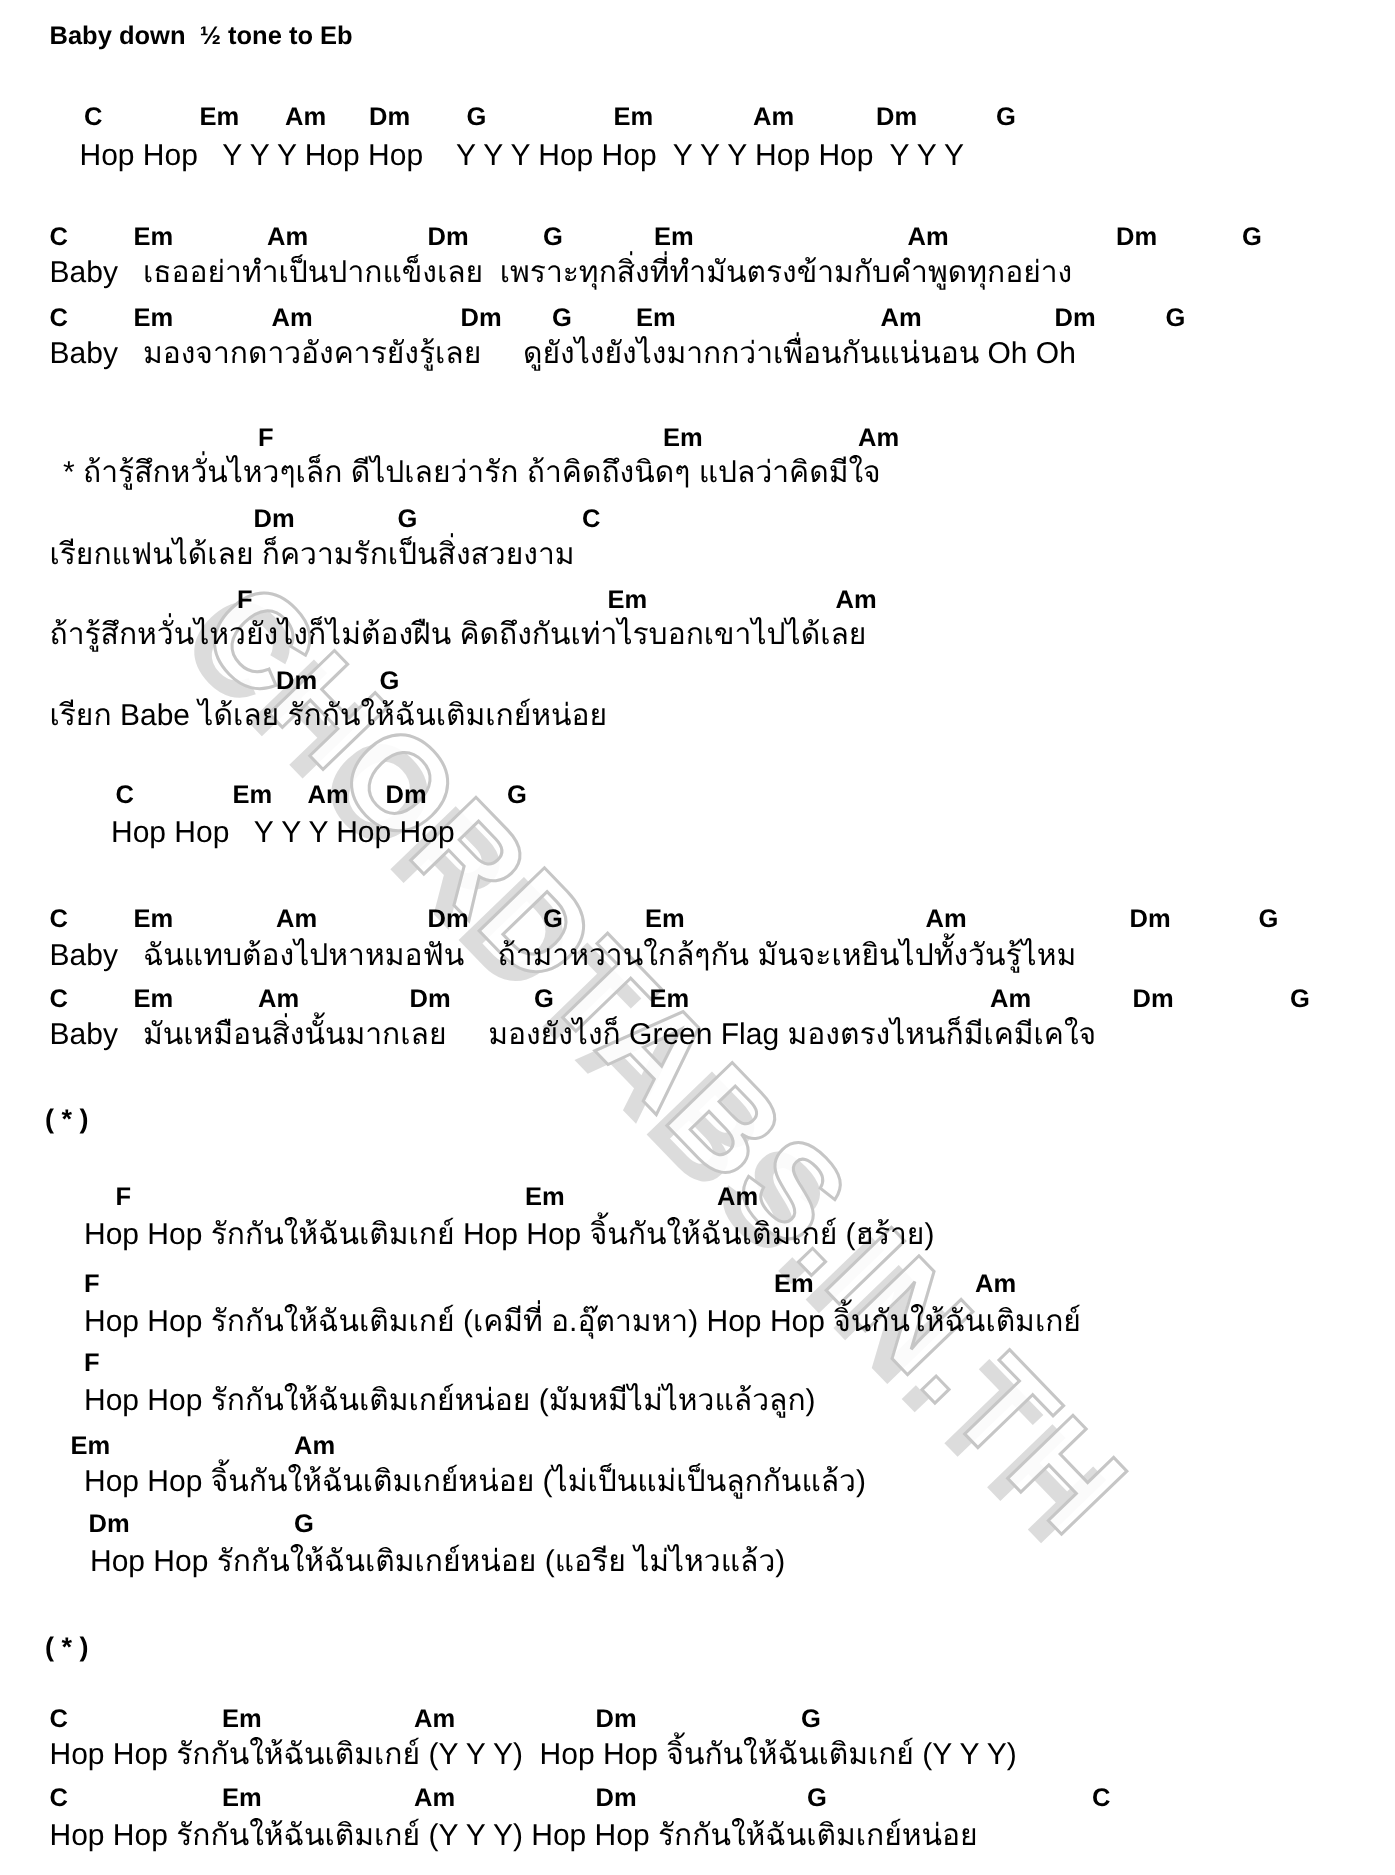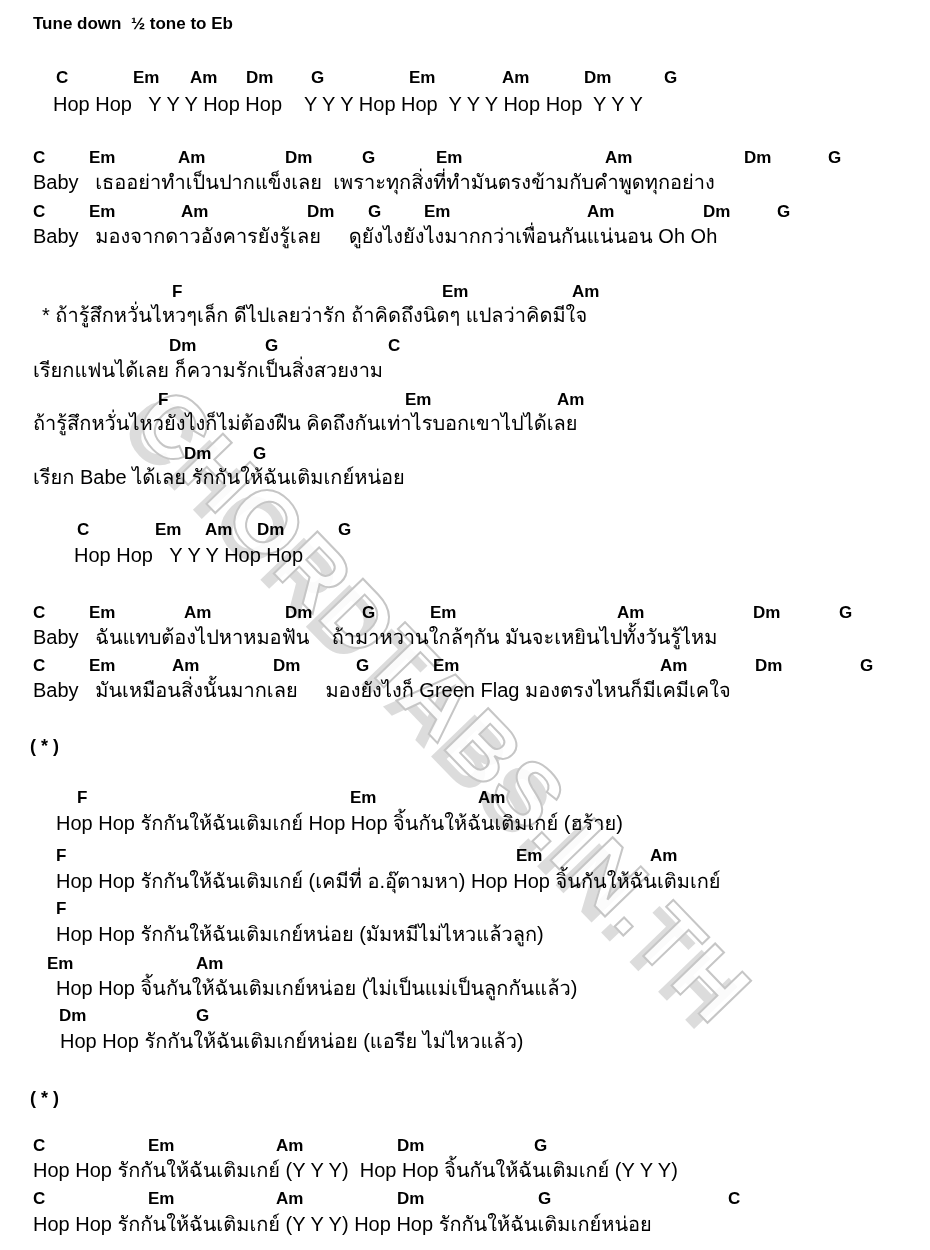--- a/index.html
+++ b/index.html
@@ -28,21 +28,21 @@
     position:absolute; top:0;
     font-size:17px; font-weight:bold; line-height:1.15;
   }
   .lyric { font-size:20px; line-height:1.15; }
   .marker { font-size:18px; font-weight:bold; line-height:1.15; }
 </style>
 </head>
 <body>
 
 <div class="sheet">
-  <div class="title">Tune down  ½ tone to Eb</div>
+  <div class="title">Baby down  ½ tone to Eb</div>
   <div class="watermark">CHORDTABS.IN.TH</div>
   <div id="lines">
       <div class="line chords" style="top: 68px;"><span class="chord" style="left: 56px;">C</span><span class="chord" style="left: 133px;">Em</span><span class="chord" style="left: 190px;">Am</span><span class="chord" style="left: 246px;">Dm</span><span class="chord" style="left: 311px;">G</span><span class="chord" style="left: 409px;">Em</span><span class="chord" style="left: 502px;">Am</span><span class="chord" style="left: 584px;">Dm</span><span class="chord" style="left: 664px;">G</span></div>
       <div class="line lyric" style="top: 93px; left: 53px;">Hop Hop   Y Y Y Hop Hop    Y Y Y Hop Hop  Y Y Y Hop Hop  Y Y Y</div>
       <div class="line chords" style="top: 148px;"><span class="chord" style="left: 33px;">C</span><span class="chord" style="left: 89px;">Em</span><span class="chord" style="left: 178px;">Am</span><span class="chord" style="left: 285px;">Dm</span><span class="chord" style="left: 362px;">G</span><span class="chord" style="left: 436px;">Em</span><span class="chord" style="left: 605px;">Am</span><span class="chord" style="left: 744px;">Dm</span><span class="chord" style="left: 828px;">G</span></div>
       <div class="line lyric" style="top: 171px; left: 33px;">Baby   เธออย่าทำเป็นปากแข็งเลย  เพราะทุกสิ่งที่ทำมันตรงข้ามกับคำพูดทุกอย่าง</div>
       <div class="line chords" style="top: 202px;"><span class="chord" style="left: 33px;">C</span><span class="chord" style="left: 89px;">Em</span><span class="chord" style="left: 181px;">Am</span><span class="chord" style="left: 307px;">Dm</span><span class="chord" style="left: 368px;">G</span><span class="chord" style="left: 424px;">Em</span><span class="chord" style="left: 587px;">Am</span><span class="chord" style="left: 703px;">Dm</span><span class="chord" style="left: 777px;">G</span></div>
       <div class="line lyric" style="top: 225px; left: 33px;">Baby   มองจากดาวอังคารยังรู้เลย     ดูยังไงยังไงมากกว่าเพื่อนกันแน่นอน Oh Oh</div>
       <div class="line chords" style="top: 282px;"><span class="chord" style="left: 172px;">F</span><span class="chord" style="left: 442px;">Em</span><span class="chord" style="left: 572px;">Am</span></div>
       <div class="line lyric" style="top: 304px; left: 42px;">* ถ้ารู้สึกหวั่นไหวๆเล็ก ดีไปเลยว่ารัก ถ้าคิดถึงนิดๆ แปลว่าคิดมีใจ</div>

